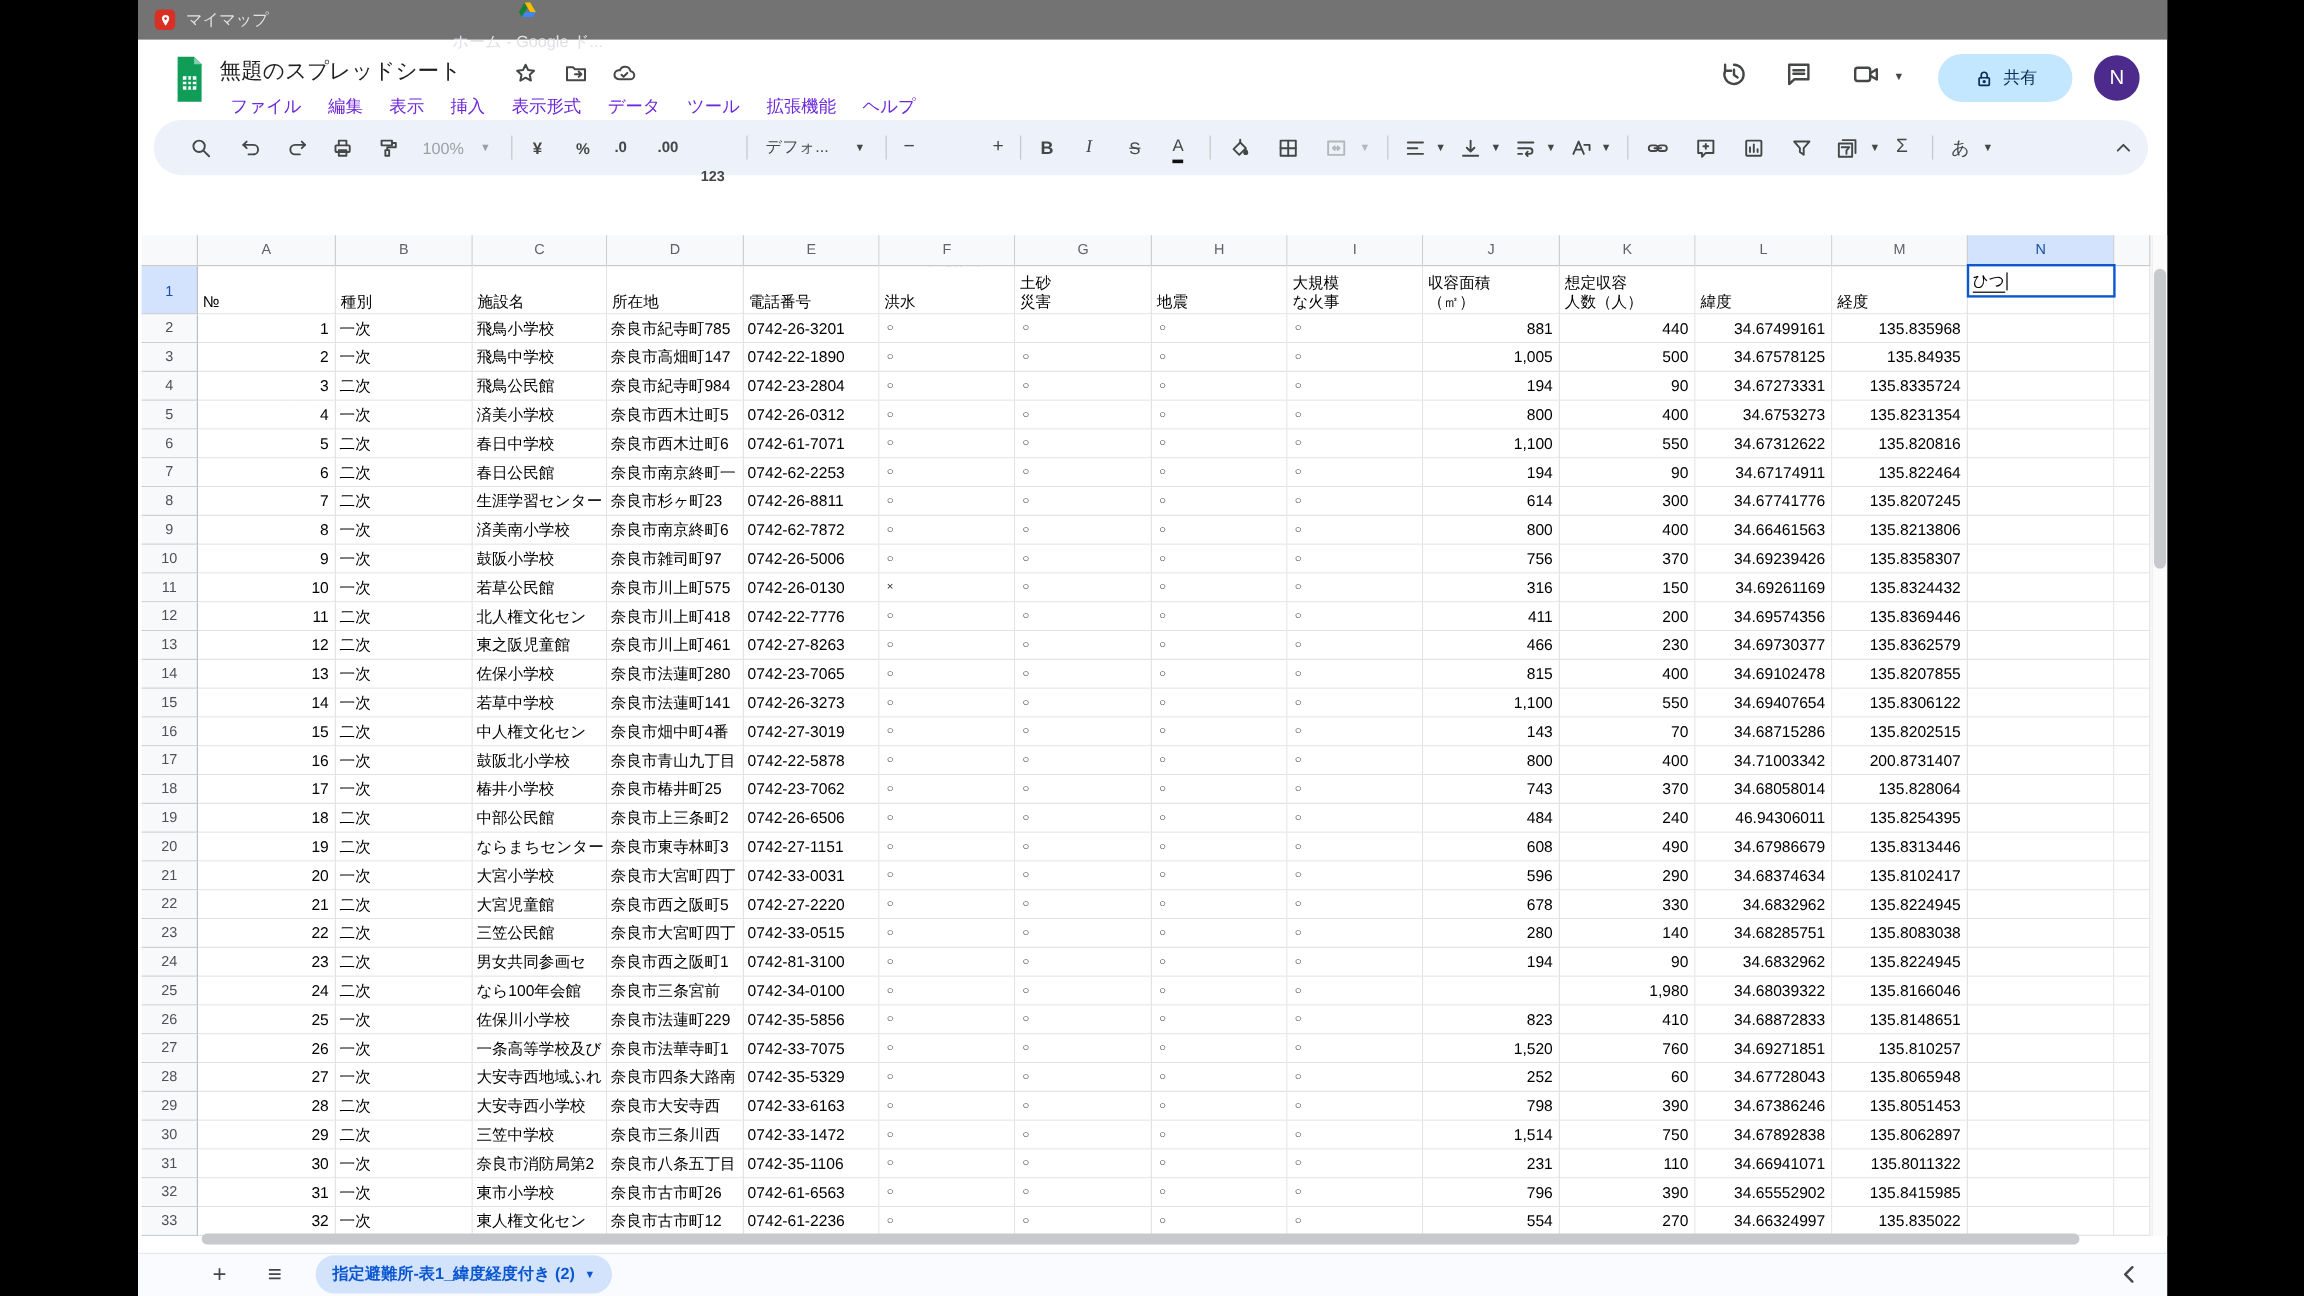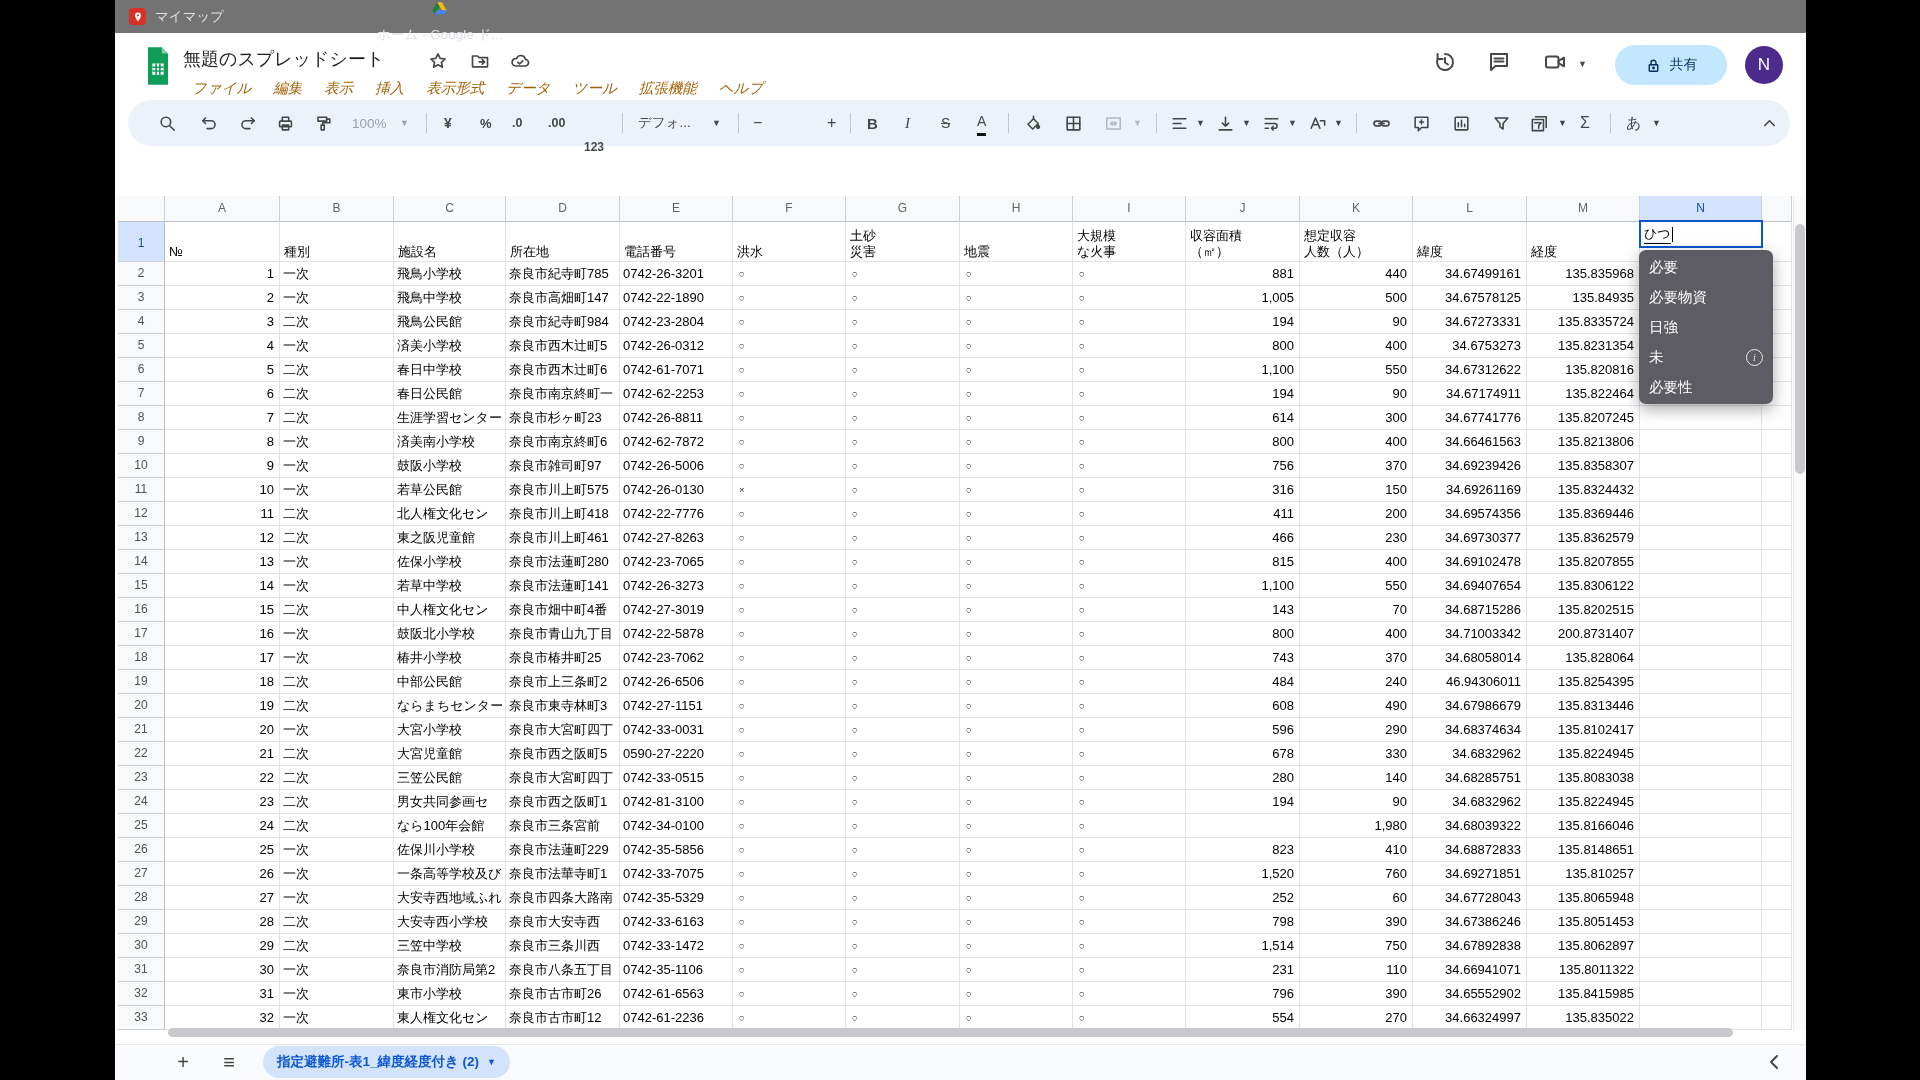--- a/index.html
+++ b/index.html
@@ -8,21 +8,21 @@
   
   .tabbar{position:absolute;left:0;top:0;width:100%;height:33px;background:#737373;}
   .btab{position:absolute;top:0;height:33px;display:flex;align-items:center;color:#dfe1e5;font-size:13.5px;gap:9px;}
   .btab .fav{width:17px;height:17px;flex:0 0 auto;}
   .pinbox{width:18px;height:18px;background:#d93025;border-radius:4px;display:flex;align-items:center;justify-content:center;}
   
   .sheetslogo{position:absolute;left:28px;top:46px;width:30px;height:40px;}
   .doc-title{position:absolute;left:68px;top:47px;font-size:18px;color:#1f1f1f;}
   .title-ic{position:absolute;top:51px;width:20px;height:20px;color:#444746;}
   .menubar{position:absolute;left:66px;top:76px;display:flex;gap:0;}
-  .menu{font-size:14.5px;color:#a16207;padding:3px 11px;border-radius:6px;font-style:italic;}
+  .menu{font-size:14.5px;color:#6d28d9;padding:3px 11px;border-radius:6px;}
   .hdr-ic{position:absolute;top:50px;width:24px;height:24px;color:#444746;}
   .share{position:absolute;left:1500px;top:45px;width:112px;height:40px;background:#c2e7ff;border-radius:20px;
     display:flex;align-items:center;justify-content:center;gap:8px;color:#0a2e5c;font-size:14px;font-weight:500;}
   .share svg{width:17px;height:17px;}
   .avatar{position:absolute;left:1630px;top:46px;width:38px;height:38px;border-radius:50%;background:#4d2b8c;
     color:#fff;display:flex;align-items:center;justify-content:center;font-size:17px;}
   
   .toolbar{position:absolute;left:13px;top:100px;width:1662px;height:46px;background:#edf2fa;border-radius:23px;}
   .tb{position:absolute;top:0;height:46px;display:flex;align-items:center;color:#444746;text-align:right;}
   .tb svg{width:19px;height:19px;}
@@ -728,21 +728,21 @@
           <div class="cell al-r">135.8102417</div>
           <div class="cell"></div>
           <div class="cell"></div>
         </div>
         <div class="grow drow">
           <div class="cell rn">22</div>
           <div class="cell al-r">21</div>
           <div class="cell">二次</div>
           <div class="cell">大宮児童館</div>
           <div class="cell">奈良市西之阪町5</div>
-          <div class="cell">0590-27-2220</div>
+          <div class="cell">0742-27-2220</div>
           <div class="cell crc">○</div>
           <div class="cell crc">○</div>
           <div class="cell crc">○</div>
           <div class="cell crc">○</div>
           <div class="cell al-r">678</div>
           <div class="cell al-r">330</div>
           <div class="cell al-r">34.6832962</div>
           <div class="cell al-r">135.8224945</div>
           <div class="cell"></div>
           <div class="cell"></div>
@@ -950,38 +950,20 @@
 
   <div class="vtrack"></div>
   <div class="vthumb"></div>
   <div class="hthumb"></div>
 
   <div class="editbox">
     <span class="comp">ひつ</span>
       <span class="caret"></span>
   </div>
 
-  <div class="ime" id="ime-popup">
-      <div class="ime-item">
-        <div class="" style="display: inline;">必要</div>
-      </div>
-      <div class="ime-item">
-        <div class="" style="display: inline;">必要物資</div>
-      </div>
-      <div class="ime-item">
-        <div class="" style="display: inline;">日強</div>
-      </div>
-      <div class="ime-item">
-        <div class="" style="display: inline;">未</div>
-        <div class="info-ic">i</div>
-      </div>
-      <div class="ime-item">
-        <div class="" style="display: inline;">必要性</div>
-      </div>
-    </div>
 
   <div class="bbar"></div>
   <div class="bbtn" style="left:56px;">+</div>
   <div class="bbtn" style="left:102px;">≡</div>
   <div class="sheettab">
     <span>指定避難所-表1_緯度経度付き (2)</span>
     <span class="dd" style="color:#0b57d0;">▼</span>
   </div>
   <span class="bchev">
     <svg class="sicon" viewBox="0 0 24 24">

